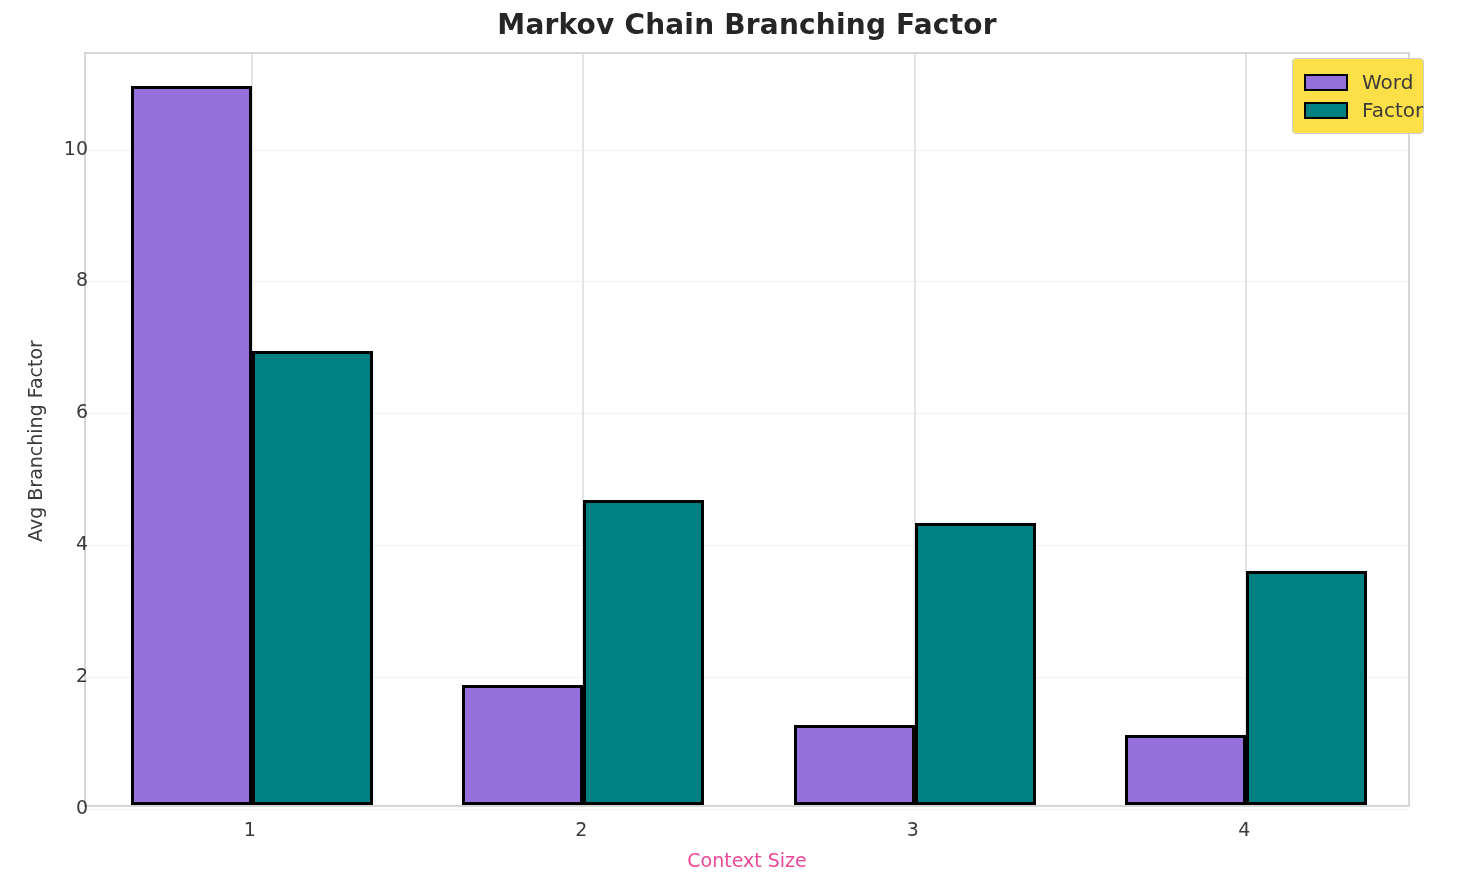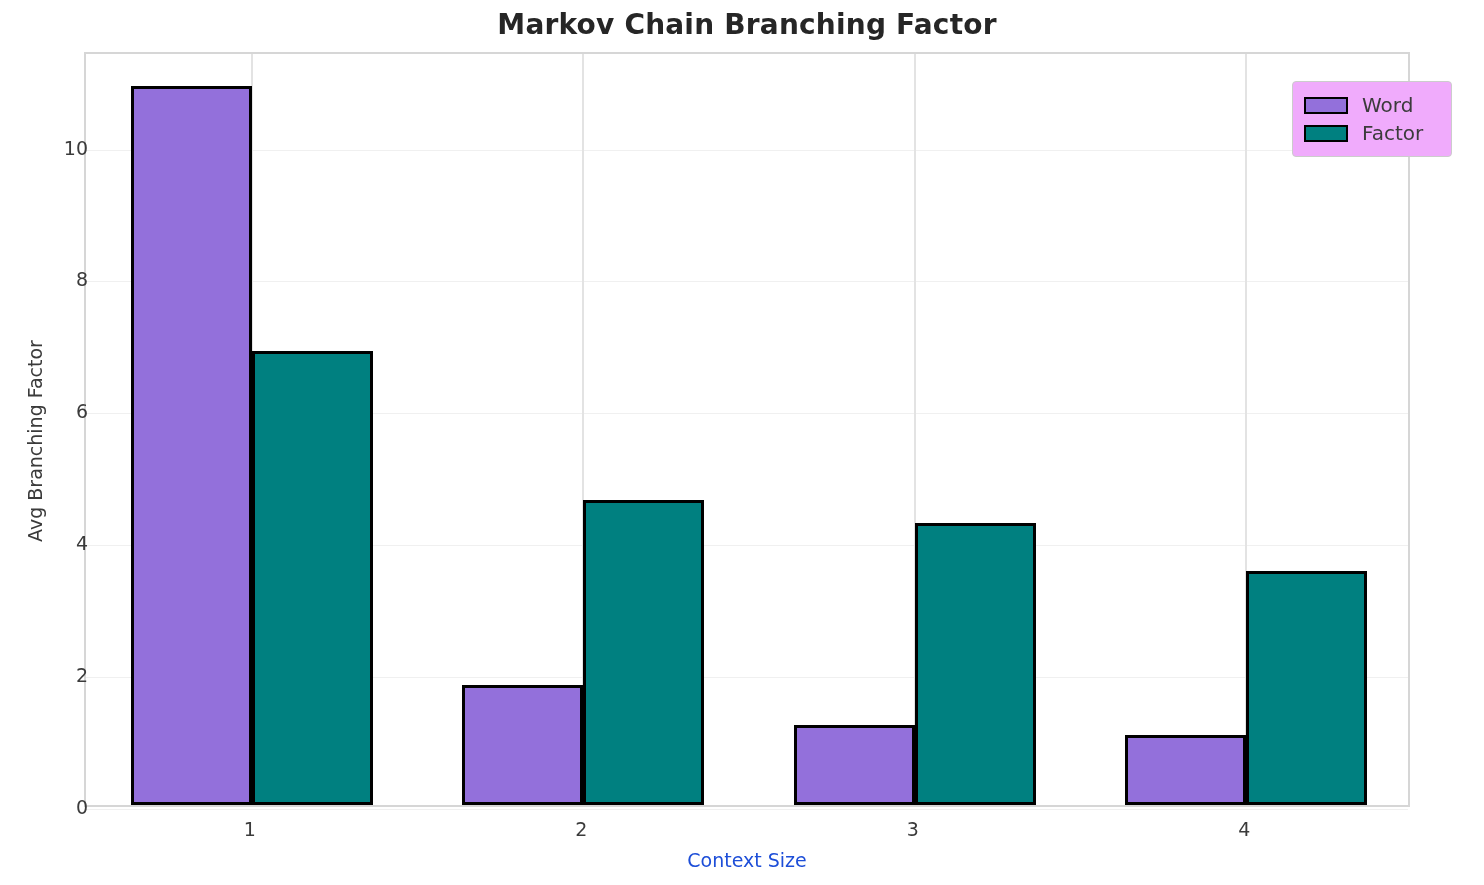--- a/index.html
+++ b/index.html
@@ -98,34 +98,33 @@
     transform: translateX(-50%);
     white-space: nowrap;
   }
   #xlabel {
     position: absolute;
     left: 84px;
     top: 849px;
     width: 1326px;
     text-align: center;
     font-size: 19px;
-    color: #1d4ed8;
+    color: #ec4899;
     white-space: nowrap;
   }
   
   #legend {
     position: absolute;
     left: 1292px;
     top: 58px;
-    padding: 9px 28px 9px 11px;
-    background: #f0abfc;
+    padding: 9px 0 9px 11px;
+    background: #fde047;
     border: 1px solid #cccccc;
     border-radius: 4px;
     box-sizing: border-box;
-    margin-top: 23px;
   }
   .legend-row {
     display: flex;
     align-items: center;
     height: 28px;
   }
   .legend-swatch {
     width: 44px;
     height: 17px;
     border: 2.5px solid #000000;

